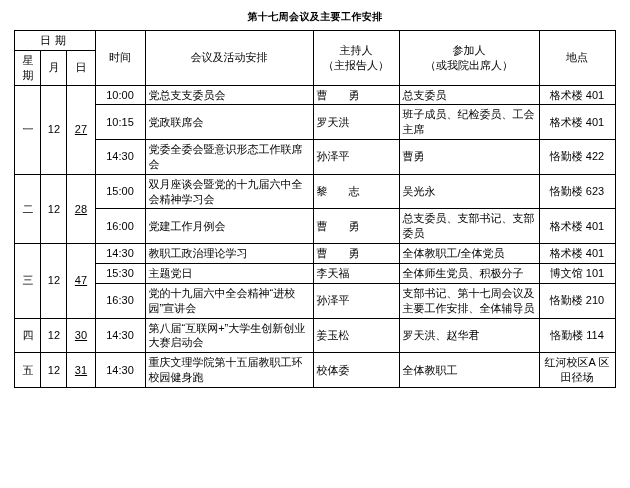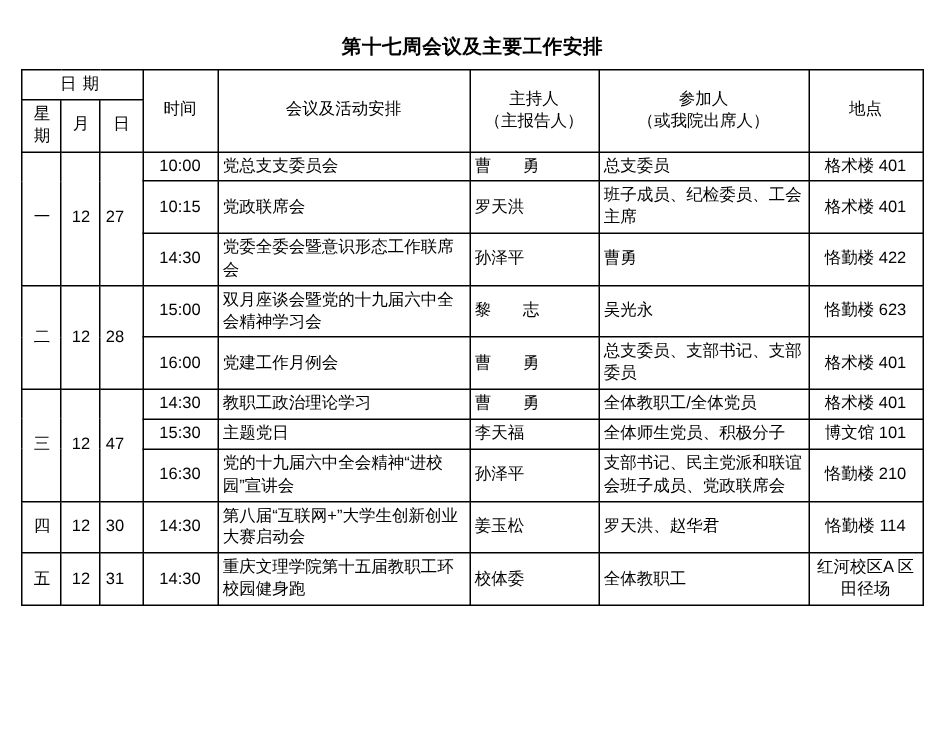--- a/index.html
+++ b/index.html
@@ -15,23 +15,23 @@
     overflow: hidden;
   }
   .page {
     width: 630px;
     height: 488px;
     position: relative;
     box-sizing: border-box;
   }
   .doc-title {
     text-align: center;
-    font-size: 13px;
-    font-weight: bold;
-    padding-top: 22px;
+    font-size: 10px;
+    font-weight: bold;
+    padding-top: 10px;
     padding-bottom: 6px;
     letter-spacing: 0.4px;
   }
   table.sched {
     border-collapse: collapse;
     margin: 0 auto;
     width: 497px;
     table-layout: fixed;
   }
   table.sched td, table.sched th {
@@ -56,21 +56,21 @@
   }
   .vert-week {
     text-align: center;
     font-weight: bold;
     font-size: 11.5px;
     width: 26px;
     line-height: 1.15;
   }
   .c-week { width: 26px; text-align: center; }
   .c-month { width: 26px; text-align: center; }
-  .c-day { width: 28px; text-align: left; }
+  .c-day { width: 28px; text-align: center; text-decoration: underline; }
   .c-time { width: 50px; text-align: center; }
   .c-event { width: 168px; text-align: left; padding-left: 6px; margin-top: 16px; }
   .c-host { width: 86px; }
   .c-attend { width: 140px; text-align: left; padding-left: 6px; }
   .c-place { width: 76px; text-align: center; }
   .host-spaced { letter-spacing: 5px; padding-left: 5px; }
 </style>
 </head>
 <body>
 
@@ -170,21 +170,21 @@
         <td class="c-time">15:30</td>
         <td class="c-event">主题党日</td>
         <td class="c-host">李天福</td>
         <td class="c-attend">全体师生党员、积极分子</td>
         <td class="c-place">博文馆 101</td>
       </tr>
       <tr>
         <td class="c-time">16:30</td>
         <td class="c-event">党的十九届六中全会精神“进校园”宣讲会</td>
         <td class="c-host">孙泽平</td>
-        <td class="c-attend">支部书记、民主党派和联谊会班子成员、党政联席会</td>
+        <td class="c-attend">支部书记、第十七周会议及主要工作安排、全体辅导员</td>
         <td class="c-place">恪勤楼 210</td>
       </tr>
 
       <tr>
         <td class="c-week hdr-cell">四</td>
         <td class="c-month">12</td>
         <td class="c-day">30</td>
         <td class="c-time">14:30</td>
         <td class="c-event">第八届“互联网+”大学生创新创业大赛启动会</td>
         <td class="c-host">姜玉松</td>

